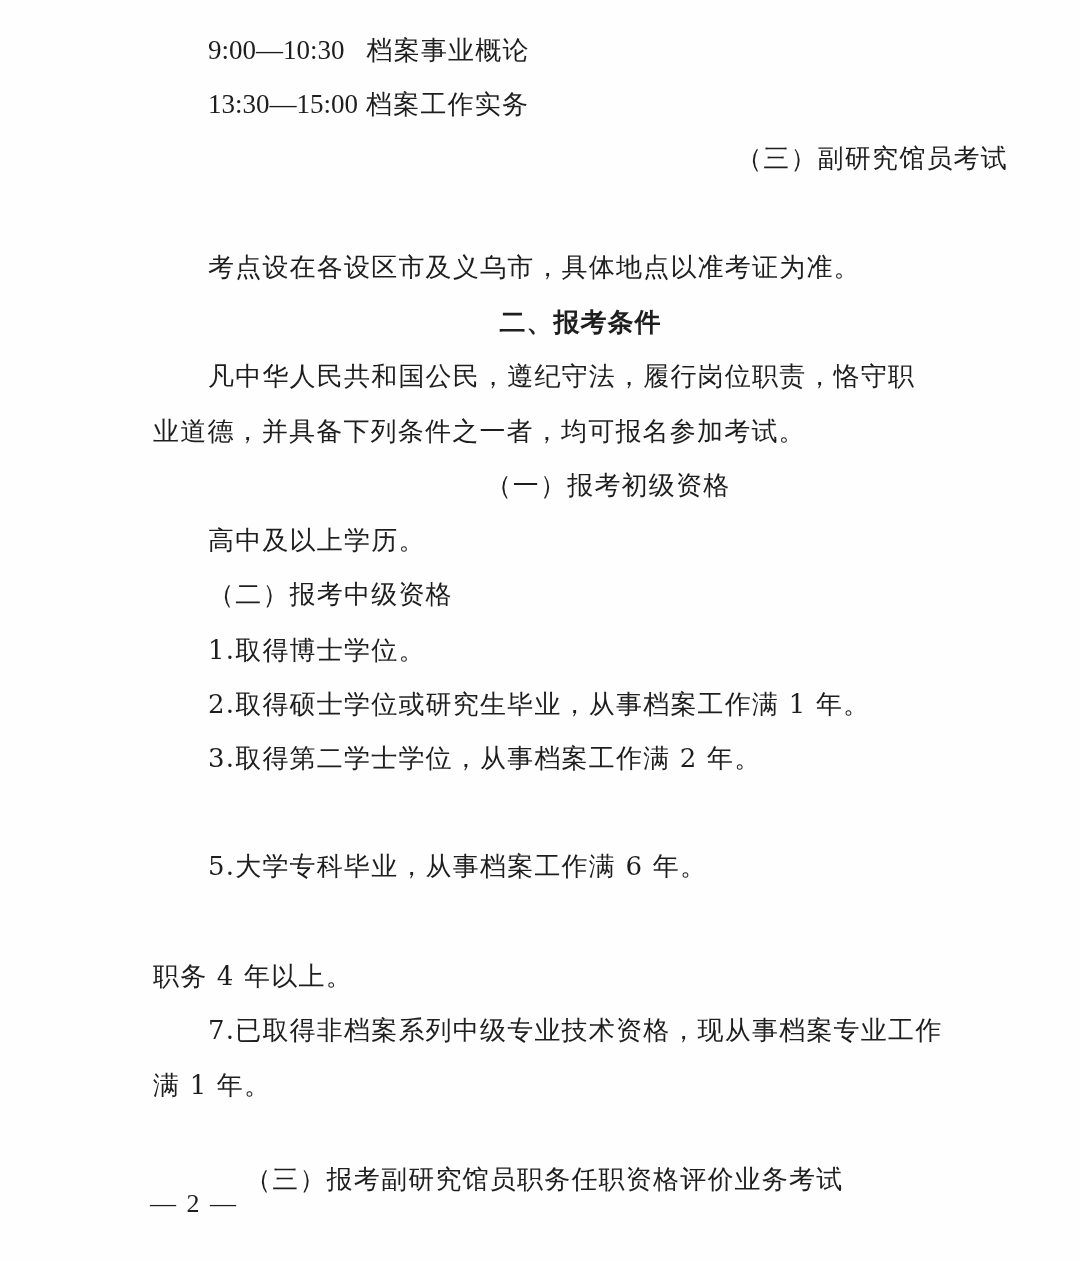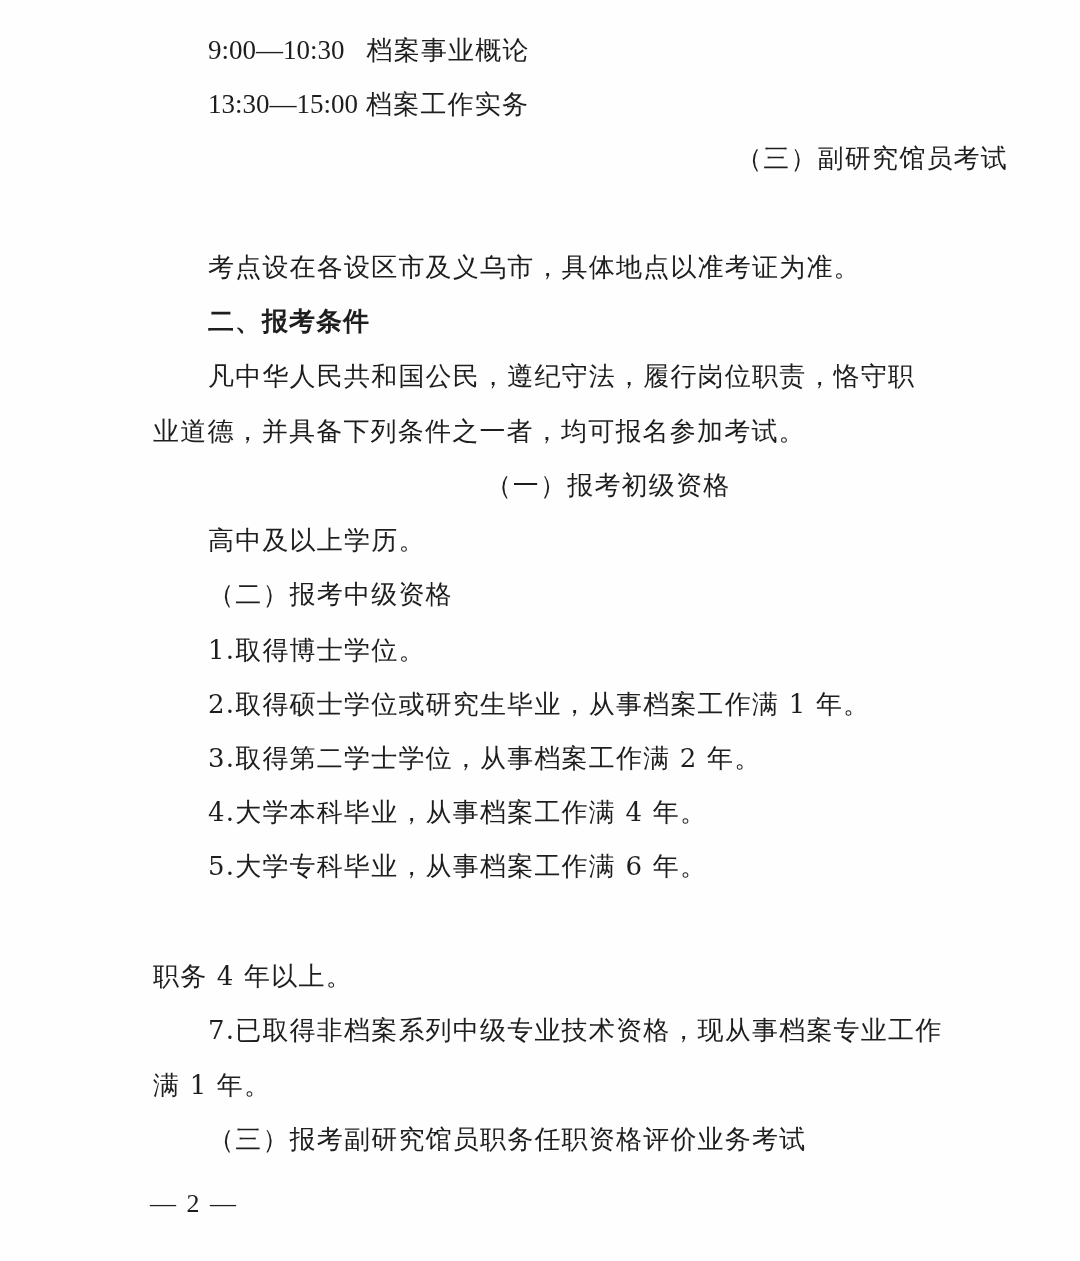--- a/index.html
+++ b/index.html
@@ -26,21 +26,21 @@
     position: absolute;
     left: 153px;
     width: 800px;
     height: 40px;
     line-height: 40px;
     font-size: 26px;
     white-space: nowrap;
     letter-spacing: 1.2px;
   }
   .indent { left: 208px; width: 745px; }
-  .bold { font-weight: bold; font-family: Liberation Serif, serif; letter-spacing: 1px; }
+  .bold { font-weight: bold; font-family: Liberation Sans, sans-serif; letter-spacing: 1px; text-align: center; }
   .heading-paren { left: 208px; }
   .time { font-family: "Liberation Serif", serif; letter-spacing: 0; font-size: 27px; }
   .gap { display: inline-block; width: 22px; }
   .gap-sm { display: inline-block; width: 8px; }
   .page-num {
     position: absolute;
     left: 150px;
     top: 1186px;
     font-size: 26px;
     line-height: 36px;
@@ -72,24 +72,23 @@
   <div class="line" style="top:411px;">业道德，并具备下列条件之一者，均可报名参加考试。</div>
 
   <div class="line heading-paren" style="top:465px;text-align:center;">（一）报考初级资格</div>
   <div class="line indent" style="top:520px;">高中及以上学历。</div>
 
   <div class="line heading-paren" style="top:574px;">（二）报考中级资格</div>
 
   <div class="line indent" style="top:630px;">1.取得博士学位。</div>
   <div class="line indent" style="top:684px;">2.取得硕士学位或研究生毕业，从事档案工作满 1 年。</div>
   <div class="line indent" style="top:738px;">3.取得第二学士学位，从事档案工作满 2 年。</div>
-  <div class="line indent" style="top:792px;">4.大学本科毕业，从事档案工作满 4 年。</div>
   <div class="line indent" style="top:846px;">5.大学专科毕业，从事档案工作满 6 年。</div>
 
   <div class="line" style="top:956px;">职务 4 年以上。</div>
 
   <div class="line indent" style="top:1010px;">7.已取得非档案系列中级专业技术资格，现从事档案专业工作</div>
   <div class="line" style="top:1065px;">满 1 年。</div>
 
-  <div class="line heading-paren" style="top:1119px;">（三）报考副研究馆员职务任职资格评价业务考试</div>
+  <div class="line heading-paren" style="top:1159px;margin-left:37px;">（三）报考副研究馆员职务任职资格评价业务考试</div>
 
   <div class="page-num">— 2 —</div>
 </div>
 
 </body></html>

